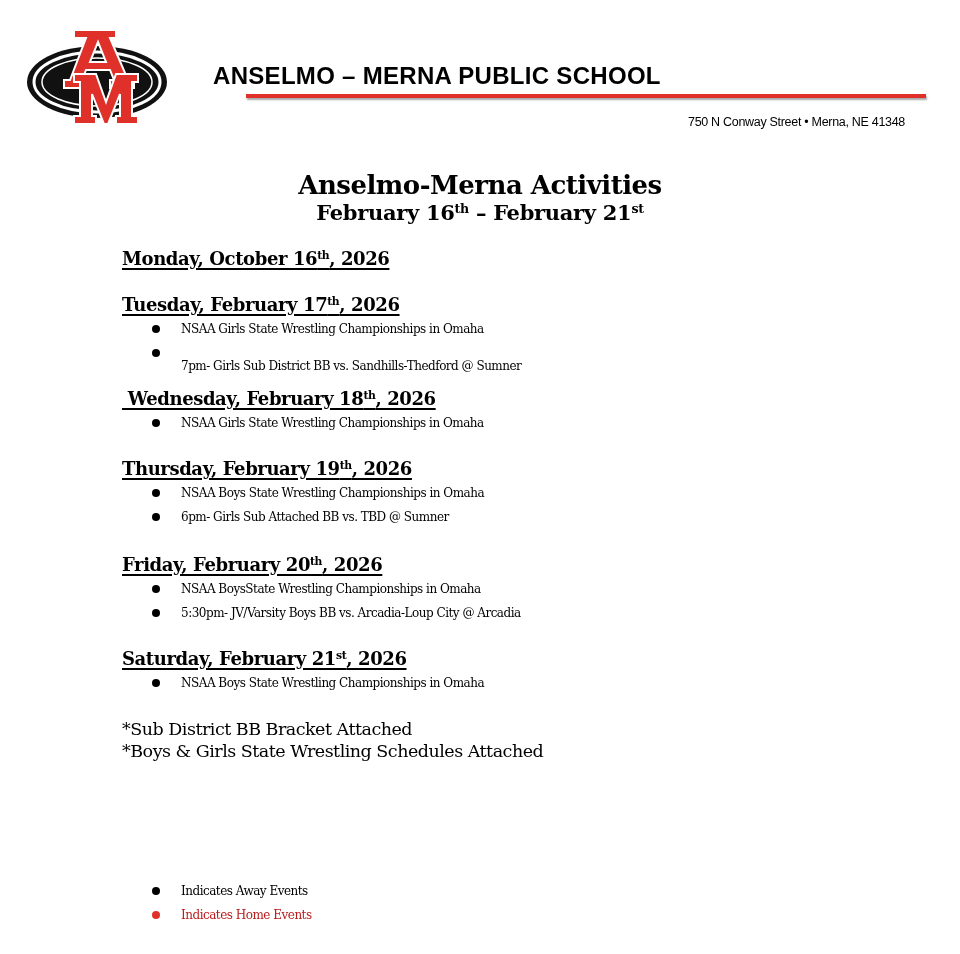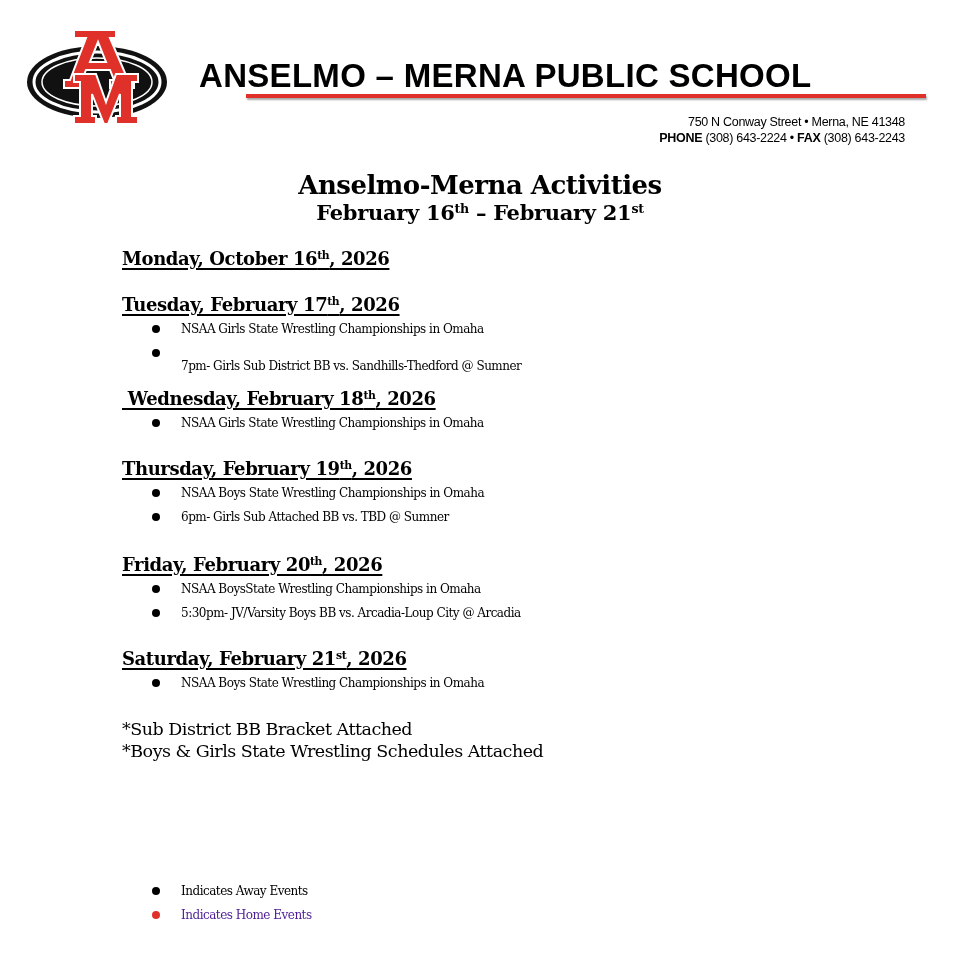--- a/index.html
+++ b/index.html
@@ -1,29 +1,29 @@
 <!DOCTYPE html>
 <html><head>
   <meta charset="utf-8">
   <style>
     html, body { margin: 0; padding: 0; background: #ffffff; }
     body { width: 960px; height: 954px; position: relative; overflow: hidden; font-family: "DejaVu Serif", serif; color: #000; }
     .logo { position: absolute; left: 24px; top: 24px; width: 146px; height: 104px; }
-    .school-name { position: absolute; left: 199px; top: 56px; font-family: "Liberation Sans", sans-serif; font-weight: bold; font-size: 33px; letter-spacing: 0.3px; white-space: nowrap; line-height: 40px; }
+    .school-name { position: absolute; left: 213px; top: 56px; font-family: "Liberation Sans", sans-serif; font-weight: bold; font-size: 24px; letter-spacing: 0.3px; white-space: nowrap; line-height: 40px; }
     .header-rule { position: absolute; left: 246px; top: 94px; width: 680px; height: 4px; background: #e0302a; box-shadow: 1px 2px 2px rgba(0,0,0,0.35); }
     .address { position: absolute; right: 55px; top: 114px; font-family: "Liberation Sans", sans-serif; font-size: 12.5px; text-align: right; line-height: 16px; letter-spacing: -0.3px; }
     .address b { font-weight: bold; }
     .title { position: absolute; left: 0; width: 960px; top: 168px; text-align: center; font-weight: bold; font-size: 26px; line-height: 34px; letter-spacing: -0.5px; }
     .subtitle { position: absolute; left: 0; width: 960px; top: 203px; text-align: center; font-weight: bold; font-size: 21px; line-height: 20px; letter-spacing: -0.3px; }
     sup { font-size: 0.6em; vertical-align: 0.55em; line-height: 0; }
     .day { position: absolute; left: 122px; font-weight: bold; font-size: 18px; line-height: 24px; text-decoration: underline; text-decoration-thickness: 2px; text-underline-offset: 3px; white-space: nowrap; letter-spacing: -0.4px; }
     .item { position: absolute; left: 181px; font-size: 12px; line-height: 24px; white-space: nowrap; letter-spacing: -0.5px; }
     .bullet { position: absolute; left: 152px; width: 8px; height: 8px; border-radius: 50%; background: #000; }
     .note { position: absolute; left: 122px; font-size: 17.5px; line-height: 22px; white-space: nowrap; letter-spacing: -0.5px; }
-    .red { color: #4c1d95; }
+    .red { color: #b91c1c; }
     .bullet.red-bg { background: #e0302a; }
   </style>
 </head>
 <body>
 
 <div class="logo">
   <svg width="146" height="104" viewBox="0 0 146 104">
     <ellipse cx="73" cy="58" rx="70" ry="36" fill="#111"></ellipse>
     <ellipse cx="73" cy="58" rx="63" ry="30" fill="none" stroke="#fff" stroke-width="3"></ellipse>
     <ellipse cx="73" cy="58" rx="55" ry="24" fill="none" stroke="#fff" stroke-width="1.5"></ellipse>
@@ -31,27 +31,20 @@
     <path d="M50 6 L92 6 L92 14 L86 14 L104 56 L110 56 L110 64 L86 64 L86 56 L90 56 L86 46 L62 46 L58 56 L62 56 L62 64 L40 64 L40 56 L46 56 L62 14 L50 14 Z M66 38 L82 38 L74 18 Z" fill="#e0302a" stroke="#fff" stroke-width="2"></path>
     <path d="M50 50 L72 50 L82 78 L92 50 L114 50 L114 58 L108 58 L108 92 L114 92 L114 100 L92 100 L92 92 L96 92 L96 70 L84 100 L80 100 L68 70 L68 92 L72 92 L72 100 L50 100 L50 92 L56 92 L56 58 L50 58 Z" fill="#e0302a" stroke="#fff" stroke-width="2"></path>
   </svg>
 </div>
 
 <div class="school-name">ANSELMO – MERNA PUBLIC SCHOOL</div>
 <div class="header-rule"></div>
 
 <div class="address">
   <div>750 N Conway Street • Merna, NE 41348</div>
-  <div>
-    <b>PHONE</b>
-    <span>(308) 643-2224</span>
-    <span>•</span>
-    <b>FAX</b>
-    <span>(308) 643-2243</span>
-  </div>
 </div>
 
 <div class="title">Anselmo-Merna Activities</div>
 <div class="subtitle"><span>February 16</span><sup>th</sup><span> – </span><span>February 21</span><sup>st</sup></div>
 
 <div class="day" style="top:247px"><span>Monday, October 16</span><sup>th</sup><span>, 2026</span></div>
 
 <div class="day" style="top:293px"><span>Tuesday, February 17</span><sup>th</sup><span>, 2026</span></div>
 <div class="bullet" style="top:325px"></div>
 <div class="item" style="top:317px">NSAA Girls State Wrestling Championships in Omaha</div>

